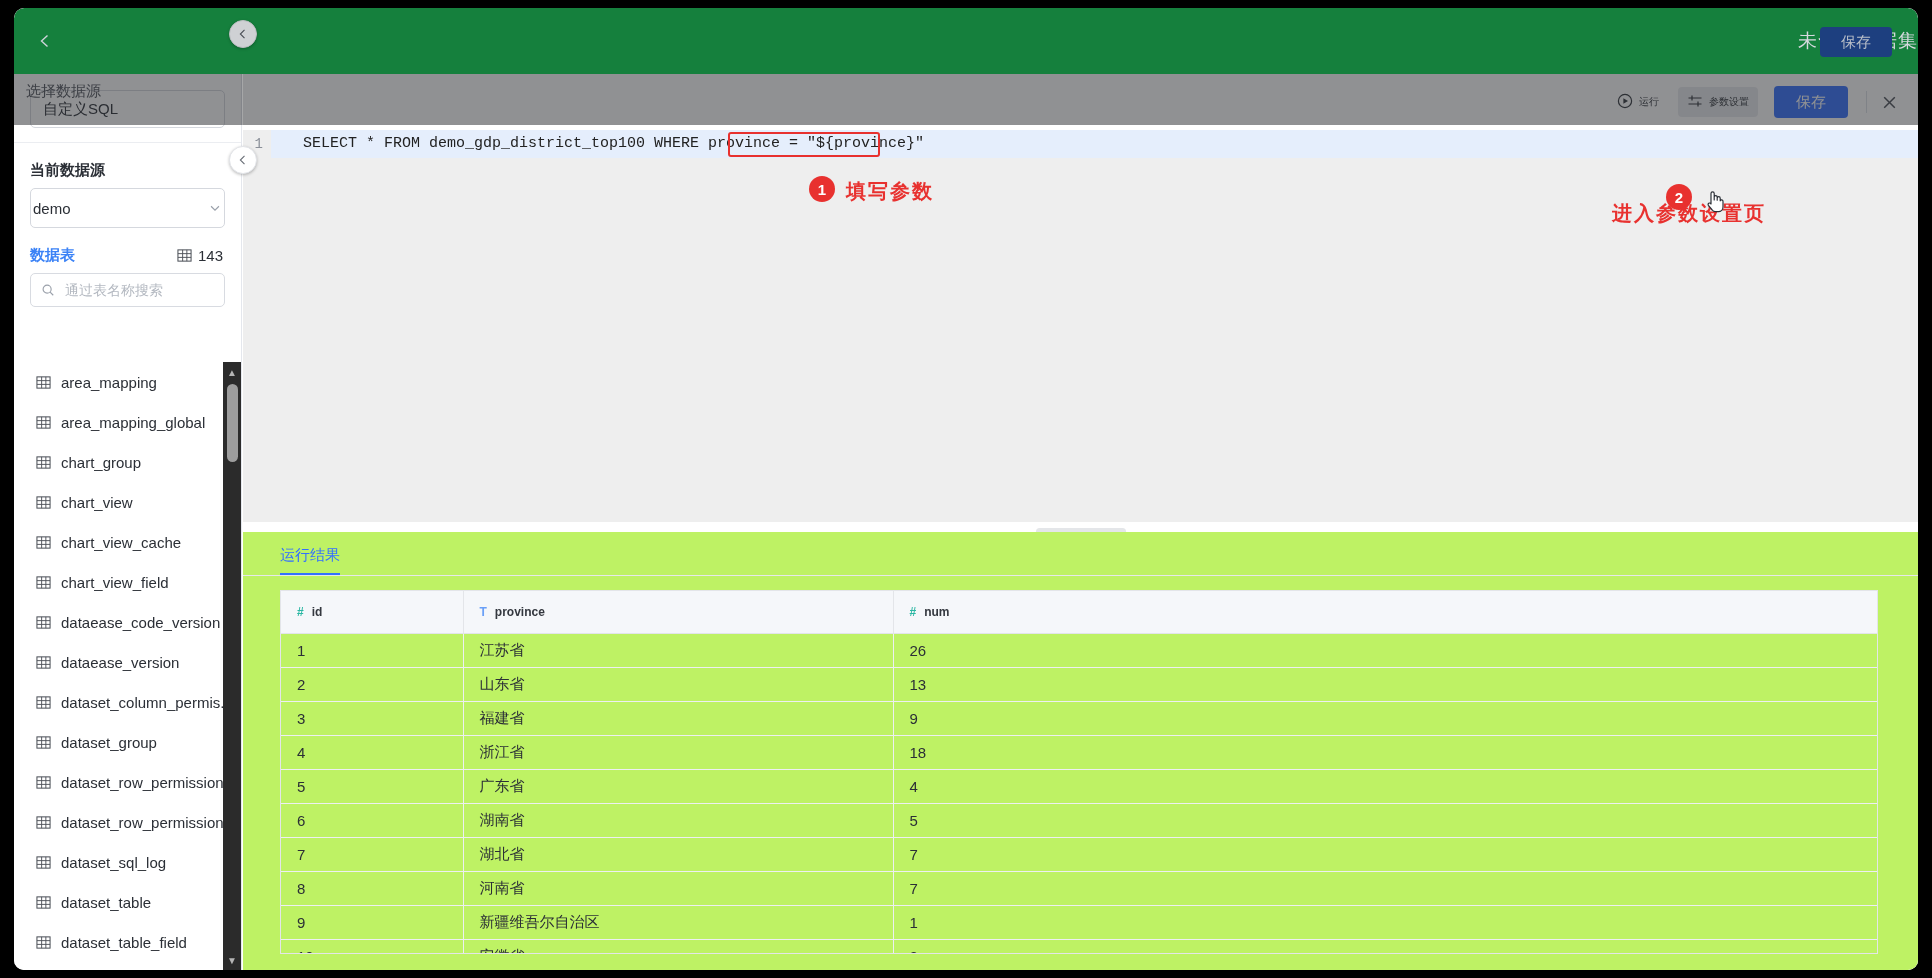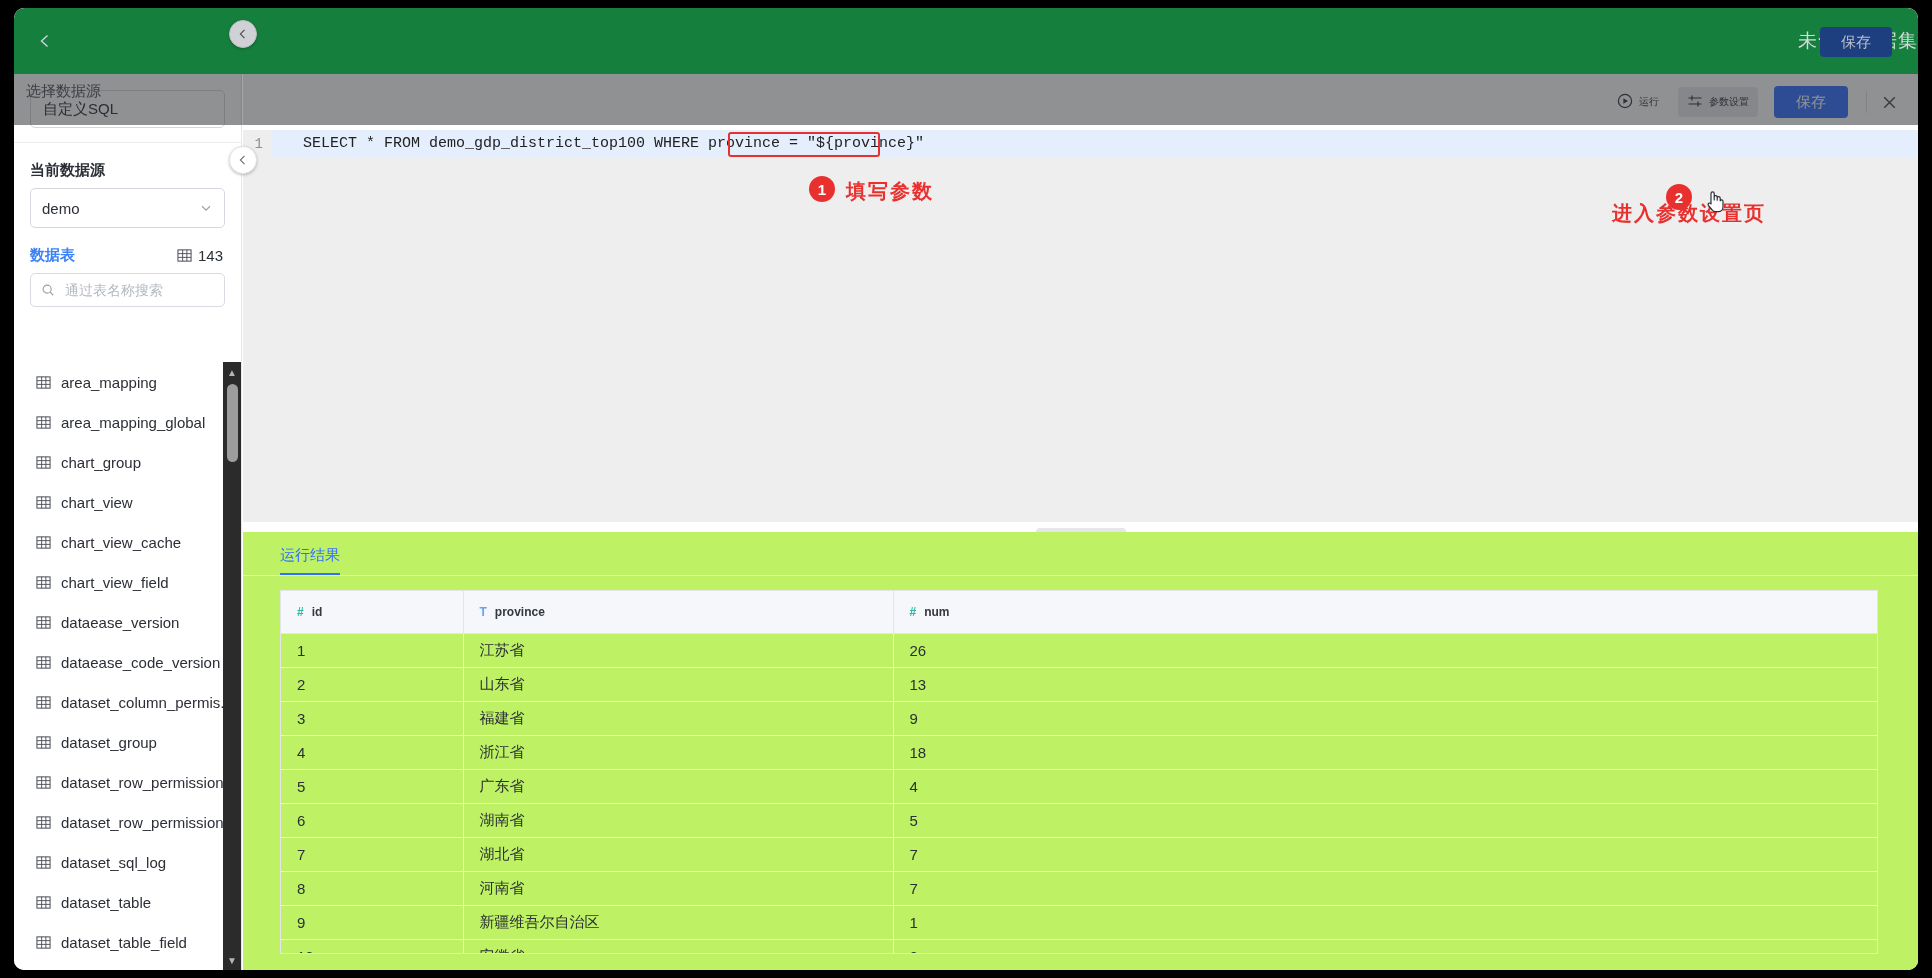--- a/index.html
+++ b/index.html
@@ -71,21 +71,21 @@
     display:flex;align-items:center;padding:0 12px;
     font-size:15px;color:#2b2f36;cursor:pointer;
   }
   .section-label{
     padding:18px 16px 8px 16px;font-size:15px;color:#2b2f36;font-weight:600;
   }
   .ds-select{
     margin:0 16px;height:40px;box-sizing:border-box;
     border:1px solid #d5d8de;border-radius:5px;background:#fff;
     display:flex;align-items:center;justify-content:space-between;
-    padding:0 11px;font-size:15px;color:#2b2f36;cursor:pointer;
+    padding:0 2px;font-size:15px;color:#2b2f36;cursor:pointer;
   }
   .ds-select .caret{color:#9aa0aa;display:flex;}
   .tables-head{
     display:flex;align-items:center;justify-content:space-between;
     padding:18px 18px 8px 16px;
   }
   .tables-head .t{font-size:15px;color:#3b82f6;font-weight:600;}
   .tables-head .c{font-size:15px;color:#2b2f36;display:flex;align-items:center;gap:6px;}
   .search-box{
     margin:0 16px;height:34px;box-sizing:border-box;
@@ -357,33 +357,33 @@
       <div class="tbl-item">
           <span class="grid-ico">
             <svg width="15" height="15" viewBox="0 0 16 16">
               <rect x="1" y="2" width="14" height="12" fill="none" stroke="currentColor" stroke-width="1.1"></rect>
               <line x1="1" y1="6" x2="15" y2="6" stroke="currentColor" stroke-width="1"></line>
               <line x1="1" y1="10" x2="15" y2="10" stroke="currentColor" stroke-width="1"></line>
               <line x1="6" y1="2" x2="6" y2="14" stroke="currentColor" stroke-width="1"></line>
               <line x1="10.5" y1="2" x2="10.5" y2="14" stroke="currentColor" stroke-width="1"></line>
             </svg>
           </span>
+          <span>dataease_code_version</span>
+        </div>
+      <div class="tbl-item">
+          <span class="grid-ico">
+            <svg width="15" height="15" viewBox="0 0 16 16">
+              <rect x="1" y="2" width="14" height="12" fill="none" stroke="currentColor" stroke-width="1.1"></rect>
+              <line x1="1" y1="6" x2="15" y2="6" stroke="currentColor" stroke-width="1"></line>
+              <line x1="1" y1="10" x2="15" y2="10" stroke="currentColor" stroke-width="1"></line>
+              <line x1="6" y1="2" x2="6" y2="14" stroke="currentColor" stroke-width="1"></line>
+              <line x1="10.5" y1="2" x2="10.5" y2="14" stroke="currentColor" stroke-width="1"></line>
+            </svg>
+          </span>
           <span>dataease_version</span>
-        </div>
-      <div class="tbl-item">
-          <span class="grid-ico">
-            <svg width="15" height="15" viewBox="0 0 16 16">
-              <rect x="1" y="2" width="14" height="12" fill="none" stroke="currentColor" stroke-width="1.1"></rect>
-              <line x1="1" y1="6" x2="15" y2="6" stroke="currentColor" stroke-width="1"></line>
-              <line x1="1" y1="10" x2="15" y2="10" stroke="currentColor" stroke-width="1"></line>
-              <line x1="6" y1="2" x2="6" y2="14" stroke="currentColor" stroke-width="1"></line>
-              <line x1="10.5" y1="2" x2="10.5" y2="14" stroke="currentColor" stroke-width="1"></line>
-            </svg>
-          </span>
-          <span>dataease_code_version</span>
         </div>
       <div class="tbl-item">
           <span class="grid-ico">
             <svg width="15" height="15" viewBox="0 0 16 16">
               <rect x="1" y="2" width="14" height="12" fill="none" stroke="currentColor" stroke-width="1.1"></rect>
               <line x1="1" y1="6" x2="15" y2="6" stroke="currentColor" stroke-width="1"></line>
               <line x1="1" y1="10" x2="15" y2="10" stroke="currentColor" stroke-width="1"></line>
               <line x1="6" y1="2" x2="6" y2="14" stroke="currentColor" stroke-width="1"></line>
               <line x1="10.5" y1="2" x2="10.5" y2="14" stroke="currentColor" stroke-width="1"></line>
             </svg>

